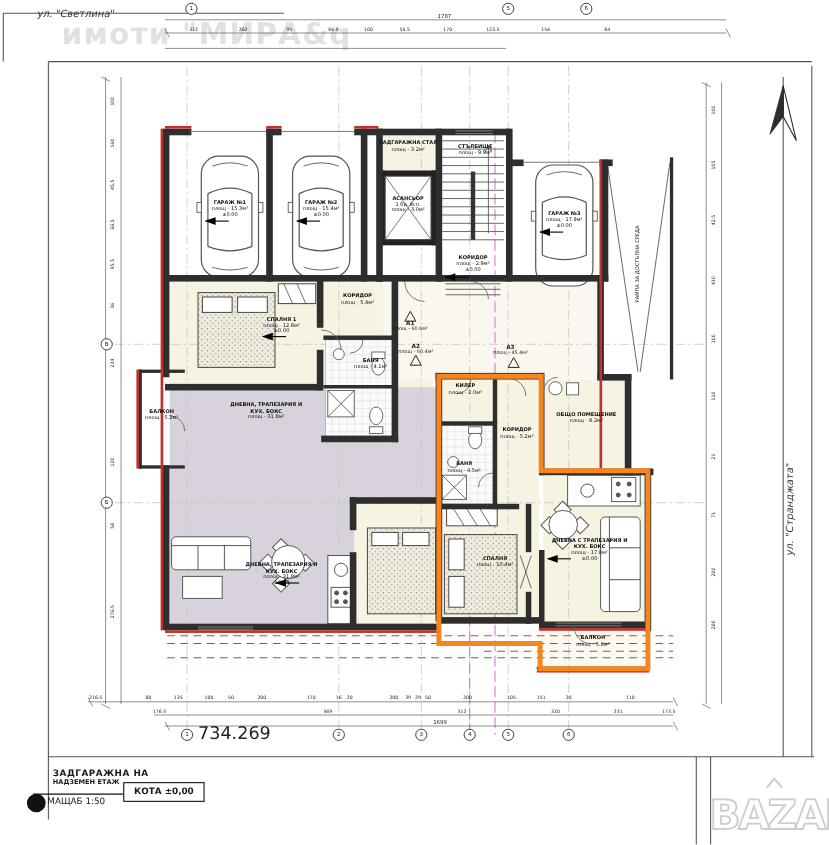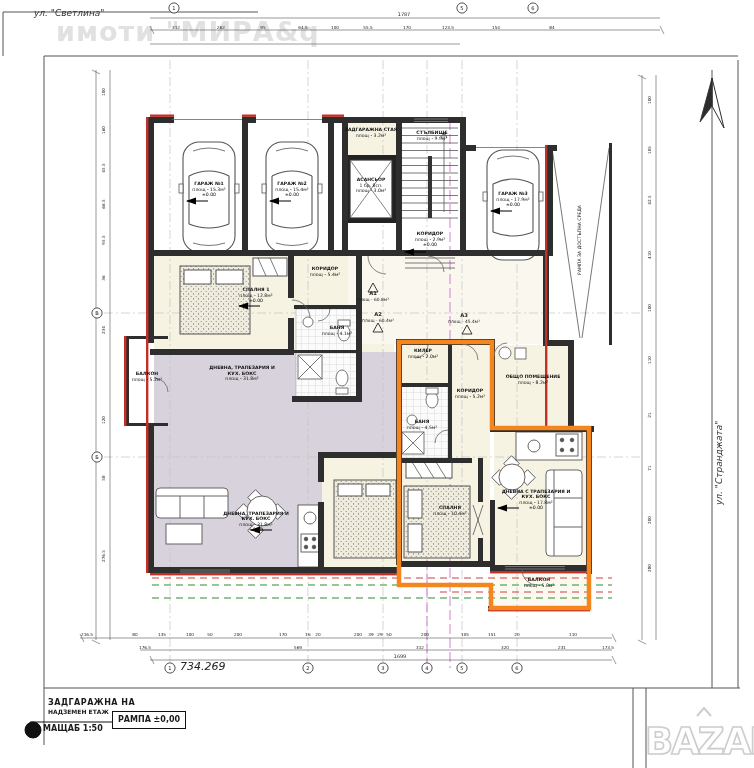--- a/index.html
+++ b/index.html
@@ -15,31 +15,31 @@
                 transform:rotate(-90deg);transform-origin:left top;white-space:nowrap;z-index:3;}
   .rl{position:absolute;transform:translate(-50%,-50%) scale(.72);text-align:center;
       font-size:6.4px;line-height:1.18;white-space:nowrap;z-index:4;color:#111;}
   .rl .nm{font-weight:bold;}
   .rl.wrap{white-space:normal;width:104px;}
   .rl.r90{transform:translate(-50%,-50%) rotate(-90deg) scale(.72);}
   .dim{position:absolute;font-size:6px;transform:translate(-50%,-50%) scale(.7);color:#222;
        white-space:nowrap;z-index:4;}
   .dim.rot{transform:translate(-50%,-50%) rotate(-90deg) scale(.7);}
   .dim.big{font-size:7px;}
-  .dim.datum{font-size:11px;transform:translate(0,-50%);color:#222;font-style:italic;}
+  .dim.datum{font-size:16px;transform:translate(0,-50%);color:#222;}
   .bubble{position:absolute;width:11px;height:11px;border:1px solid #333;border-radius:50%;
           background:#fff;font-size:6px;line-height:11px;text-align:center;
           transform:translate(-50%,-50%) scale(.85);z-index:4;}
   .apt{position:absolute;transform:translate(-50%,-50%) scale(.8);font-size:6.5px;font-weight:bold;
        z-index:4;text-align:center;}
   .apt .ar{display:block;font-weight:normal;font-size:5.5px;}
   .titleblock{position:absolute;left:0;top:693px;width:240px;z-index:5;}
   .tb-l1{position:absolute;left:48px;top:5px;font-size:8px;font-weight:bold;letter-spacing:.5px;}
   .tb-l2{position:absolute;left:48px;top:15px;font-size:6px;font-weight:bold;}
-  .tb-scale{position:absolute;left:43px;top:31px;font-size:8px;font-weight:bold;}
+  .tb-scale{position:absolute;left:43px;top:31px;font-size:8px;font-weight:normal;}
   .tb-kota{position:absolute;left:112px;top:18px;width:72px;height:16px;border:1.2px solid #111;
            background:#fff;font-size:8px;font-weight:bold;text-align:center;line-height:16px;}
 </style>
 </head>
 <body>
 
 <div class="canvas">
 
   <div class="wm-agency">имоти "МИРА&amp;q</div>
 
@@ -503,17 +503,17 @@
       <div class="bubble" style="left: 462px; top: 8px;">5</div>
       <div class="bubble" style="left: 533px; top: 8px;">6</div>
       <div class="bubble" style="left: 97px; top: 457px;">Б</div>
       <div class="bubble" style="left: 97px; top: 313px;">В</div>
     </div>
 
   <div class="titleblock">
     <div class="tb-l1">ЗАДГАРАЖНА НА</div>
     <div class="tb-l2">НАДЗЕМЕН ЕТАЖ</div>
     <div class="tb-scale">МАЩАБ 1:50</div>
-    <div class="tb-kota">РАМПА ±0,00</div>
+    <div class="tb-kota">КОТА ±0,00</div>
   </div>
 
   <div class="wm-bazar">BAZAR</div>
 </div>
 
 </body></html>

